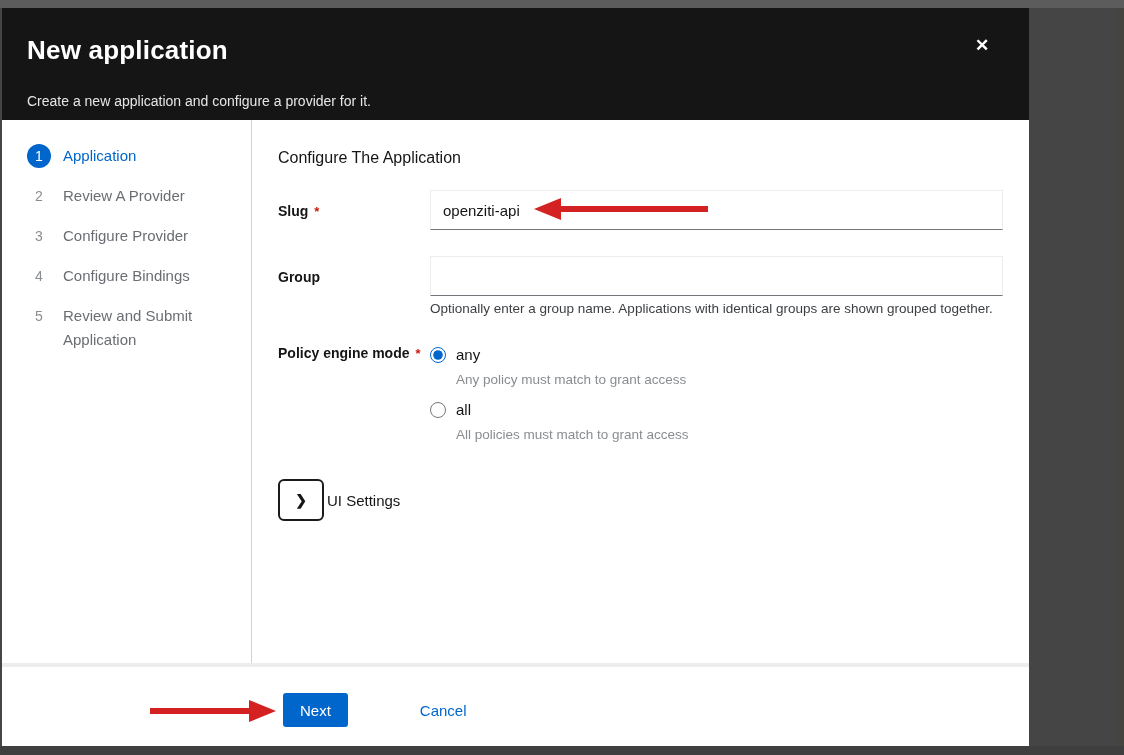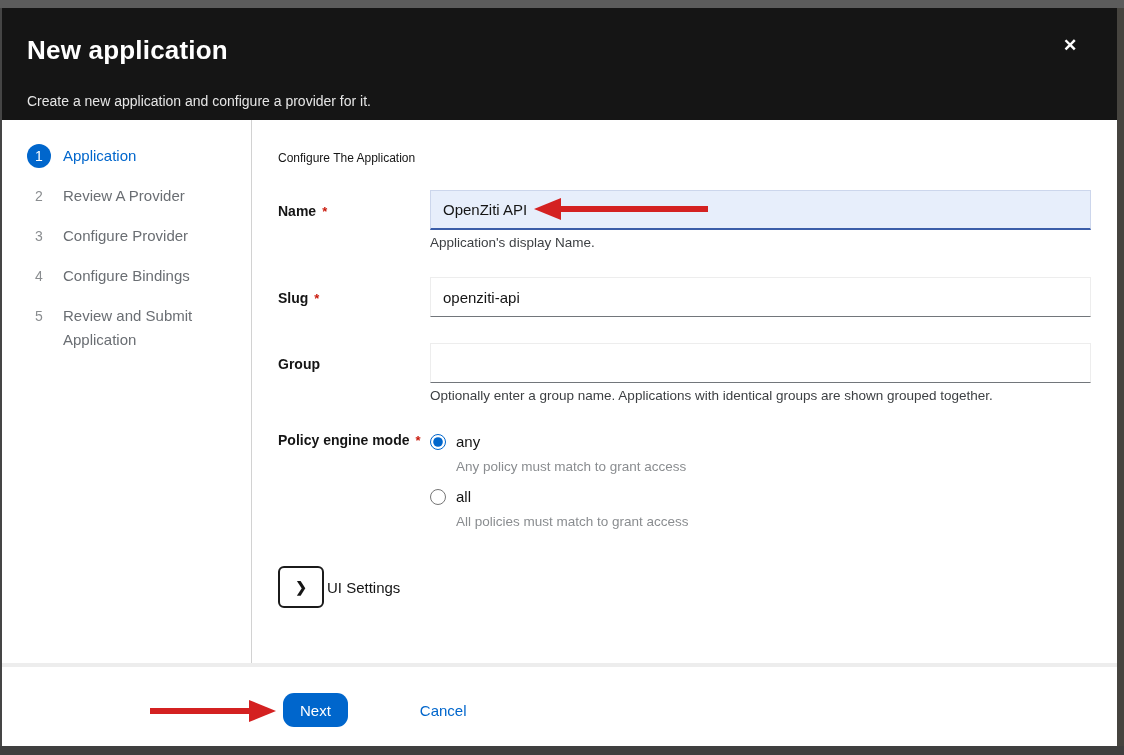--- a/index.html
+++ b/index.html
@@ -8,21 +8,21 @@
     position:relative;
     font-family:"Liberation Sans", sans-serif;
     background:#454545;
     overflow:hidden;
   }
   .backdrop-top { position:absolute; top:0; left:0; width:100%; height:8px; background:#5c5c5c; }
   .backdrop-right { position:absolute; top:8px; right:0; width:7px; bottom:0; background:#46443f; }
   .backdrop-bottom { position:absolute; left:0; bottom:0; width:100%; height:9px; background:#3f3f3f; }
 
   .modal {
-    position:absolute; top:8px; left:2px; width:1115px; bottom:9px;
+    position:absolute; top:8px; left:2px; width:1027px; bottom:9px;
     background:#ffffff;
   }
 
   
   .modal-header {
     position:absolute; top:0; left:0; right:0; height:112px;
     background:#151515; color:#ffffff; padding:27px 25px 0 25px;
   }
   .modal-title { font-size:26px; font-weight:700; letter-spacing:0.2px; }
   .modal-subtitle { margin-top:27px; font-size:14px; color:#e6e6e6; }
@@ -50,21 +50,21 @@
   }
   .step-label { font-size:15px; line-height:24px; color:#6a6e73; max-width:160px; }
   .step.active .step-num { background:#0066cc; color:#ffffff; }
   .step.active .step-label { color:#0066cc; }
 
   
   .main {
     position:absolute; top:112px; left:250px; right:0; height:543px;
     padding:28px 26px 0 26px; overflow:hidden;
   }
-  .content-heading { font-size:12px; font-weight:500; color:#151515; line-height:20px; margin-bottom:22px; }
+  .content-heading { font-size:16px; font-weight:500; color:#151515; line-height:20px; margin-bottom:22px; }
 
   .form-row { display:flex; margin-bottom:26px; }
   .form-label {
     width:152px; flex:0 0 152px; padding-top:13px;
     font-size:14px; font-weight:700; color:#151515; white-space:nowrap;
   }
   .required { color:#c9190b; margin-left:6px; font-size:13px; }
   .form-control { flex:1; min-width:0; }
   .text-input {
     width:100%; height:40px; padding:0 12px; font-size:15px; color:#151515;
@@ -96,21 +96,21 @@
   }
   .expand-label { font-size:15px; color:#151515; margin-left:3px;text-align:right; }
 
   
   .footer-divider { position:absolute; left:0; right:0; top:655px; height:4px; background:#ededed; }
   .modal-footer {
     position:absolute; left:0; right:0; top:659px; bottom:0; background:#ffffff;
     padding:26px 0 0 281px; display:flex; align-items:flex-start;
   }
   .btn-primary {
-    background:#0066cc; color:#ffffff; border:none; border-radius:11px;
+    background:#0066cc; color:#ffffff; border:none; border-radius:3px;
     font-size:15px; padding:0 17px; height:34px; cursor:pointer;
     font-family:"Liberation Sans", sans-serif;
   }
   .btn-link {
     background:none; border:none; color:#0066cc; font-size:15px; height:34px;
     margin-left:72px; cursor:pointer; font-family:"Liberation Sans", sans-serif;
   }
 
   
   .anno { position:absolute; z-index:50; pointer-events:none; }
@@ -152,29 +152,20 @@
     <div class="step">
       <span class="step-num">5</span>
       <span class="step-label">Review and Submit Application</span>
     </div>
   </div>
   <div class="sidebar-border"></div>
 
   <div class="main">
     <div class="content-heading">Configure The Application</div>
 
-    <div class="form-row">
-      <div class="form-label">
-        <span>Name</span><span class="required">*</span>
-      </div>
-      <div class="form-control">
-        <input class="text-input highlighted" type="text" value="OpenZiti API" style="">
-        <div class="helper-text">Application's display Name.</div>
-      </div>
-    </div>
 
     <div class="form-row">
       <div class="form-label">
         <span>Slug</span><span class="required">*</span>
       </div>
       <div class="form-control">
         <input class="text-input" type="text" value="openziti-api" style="">
       </div>
     </div>
 

